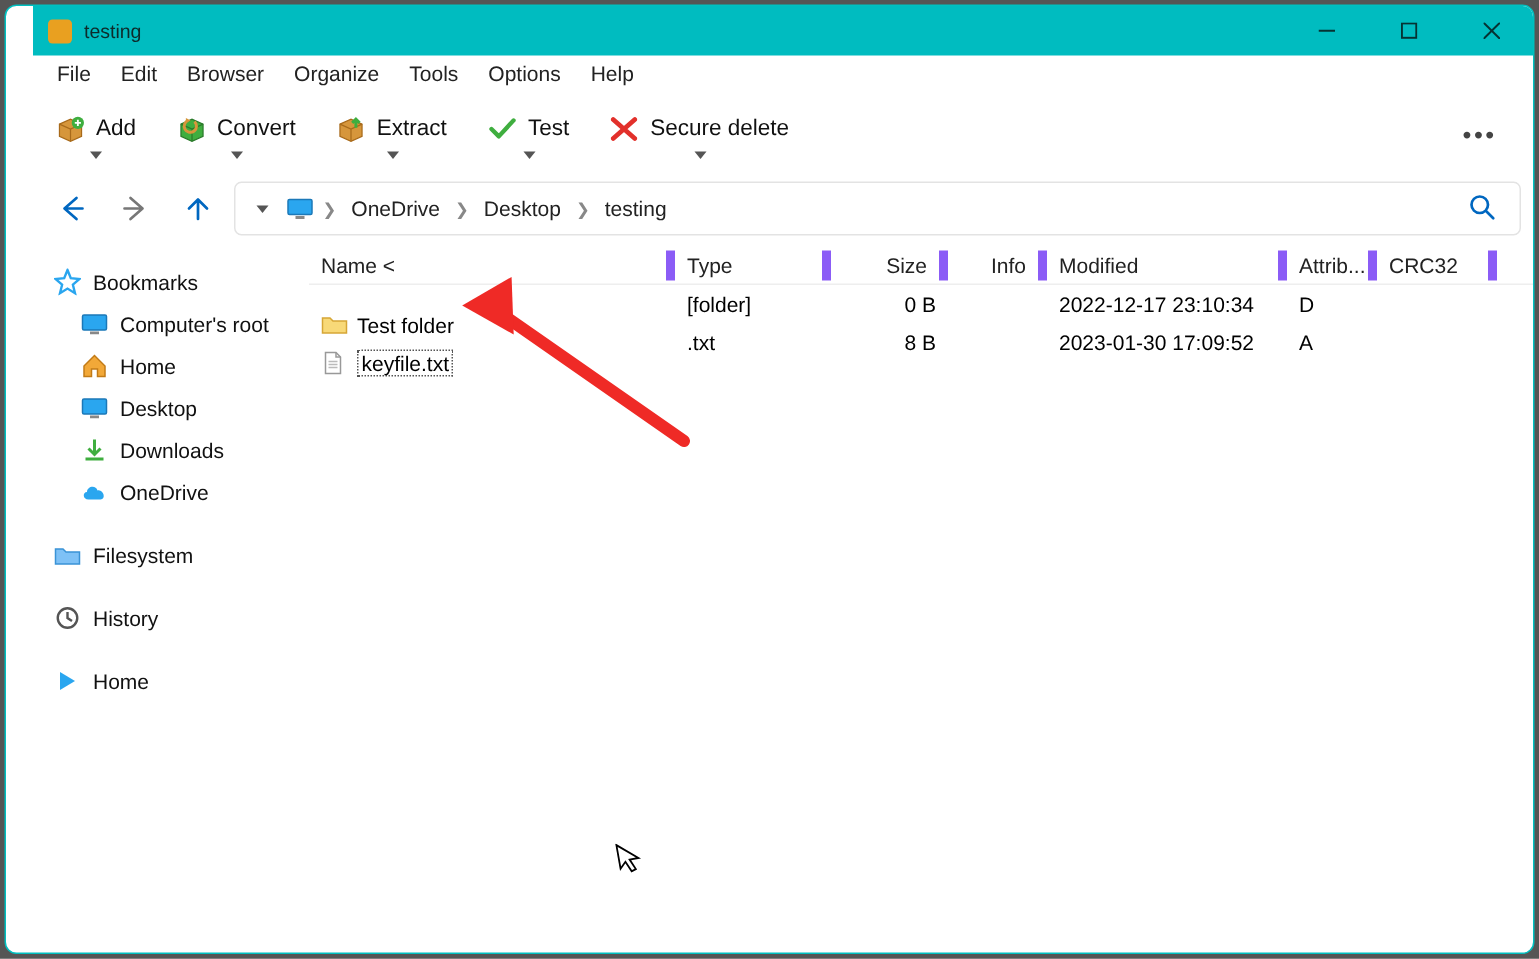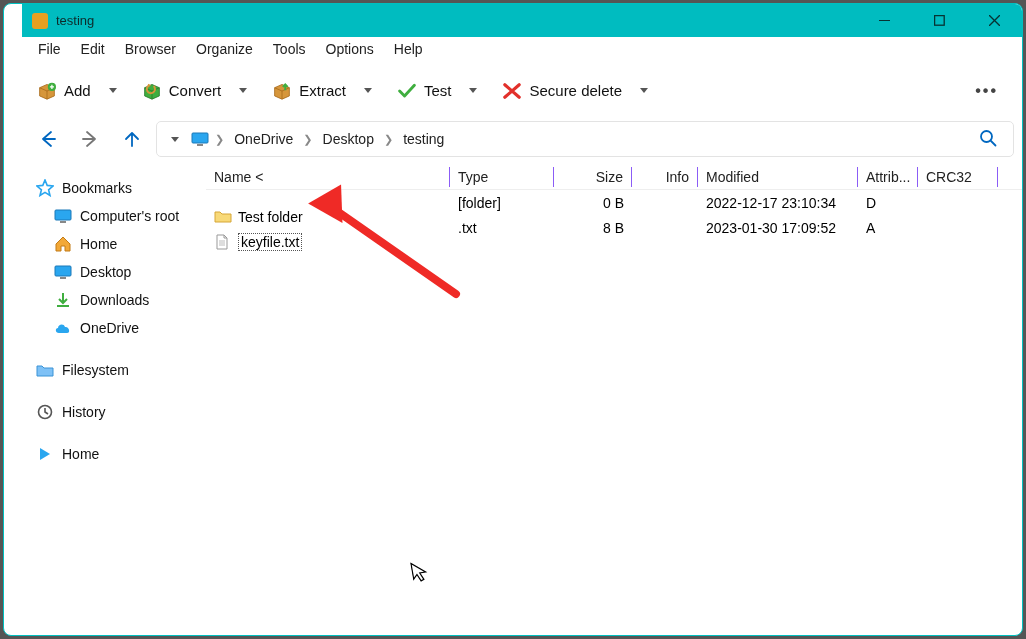--- a/index.html
+++ b/index.html
@@ -6,21 +6,21 @@
 html, body { width: 1026px; height: 639px; background: #555; overflow: hidden; }
 .window { position: absolute; left: 3px; top: 3px; width: 1020px; height: 633px; background: #fff; border: 1px solid #00c0c0; border-radius: 8px; overflow: hidden; display: flex; flex-direction: column; padding-left: 18px; }
 .titlebar { height: 33px; background: #00bcc0; display: flex; align-items: center; color: #0d2b2b; font-size: 13px; }
 .titlebar .app-icon { width:16px; height:16px; margin:0 8px 0 10px; background: #e9a020; border-radius: 3px; position:relative; }
 .titlebar .title { flex:1; }
 .titlebar .win-btn { width:55px; height:33px; display:flex; align-items:center; justify-content:center; cursor:pointer; }
 .titlebar .win-btn svg { width:11px; height:11px; }
 .menubar { height:30px; display:flex; align-items:flex-start; padding:0 6px; font-size:14px; color:#222; border-bottom:0; }
 .menubar .menu-item { padding:4px 10px; cursor:pointer; }
 .toolbar { height:47px; display:flex; align-items:center; padding:0 6px; gap:8px; }
-.tool-group { display:flex; align-items:center; height:36px; }
+.tool-group { display:flex; align-items:center; height:36px;flex-direction:column; }
 .tool-btn { display:flex; align-items:center; gap:8px; padding:4px 10px; font-size:15px; color:#111; cursor:pointer; }
 .tool-dd { width:24px; height:36px; display:flex; align-items:center; justify-content:center; cursor:pointer; color:#555; }
 .chev { border-left:4px solid transparent; border-right:4px solid transparent; border-top:5px solid #555; }
 .toolbar .menu-icon { margin-left:auto; padding:4px 18px; cursor:pointer; color:#444; letter-spacing:2px; font-weight:bold; }
 .navbar { height:50px; display:flex; align-items:center; padding:0 8px; gap:6px; }
 .nav-btn { width:36px; height:36px; display:flex; align-items:center; justify-content:center; cursor:pointer; color:#0067c0; border-radius:4px; }
 .addressbar { flex:1; height:36px; border:1px solid #e3e3e3; border-radius:5px; display:flex; align-items:center; padding:0 6px; font-size:14px; color:#222; }
 .addressbar .pc-icon { width:18px; height:14px; margin:0 4px 0 4px; }
 .addressbar .crumb { padding:2px 8px; cursor:pointer; }
 .addressbar .sep { color:#888; font-size:11px; padding:0 2px; }
@@ -34,21 +34,21 @@
 .filepane { flex:1; display:flex; flex-direction:column; font-size:14px; position:relative; }
 .header-row { display:flex; border-bottom:1px solid #eee; height:26px; align-items:center; color:#222; }
 .header-row .col, .file-row .col { padding:2px 8px; white-space:nowrap; overflow:hidden; }
 .col-name   { width:244px; }
 .col-type   { width:104px; }
 .col-size   { width:78px; text-align:right; }
 .col-info   { width:66px; text-align:right; }
 .col-mod    { width:160px; }
 .col-attrib { width:60px; }
 .col-crc    { width:80px; }
-.header-row .col { border-right:1px solid #8b5cf6; cursor:pointer; }
+.header-row .col { border-right:6px solid #8b5cf6; cursor:pointer; }
 .file-rows { flex:1; overflow:auto; }
 .file-row { display:flex; height:25px; align-items:center; }
 .file-row .col-name { display:flex; align-items:center; gap:6px;margin-top:28px; }
 .file-row .fname { }
 .file-row .selected-name { border:1px dotted #555; padding:0 2px; }
 .folder-ic, .file-ic { width:18px; height:16px; flex:0 0 18px; }
 .statusbar { height:28px; border-top:1px solid #eee; display:flex; align-items:center; padding:0 12px; font-size:13px; color:#555; }
 .statusbar .lock { margin-left:auto; }
 .arrow-annot { position:absolute; pointer-events:none; }
 .cursor-glyph { position:absolute; left:390px; top:397px; font-size:18px; color:#000; pointer-events:none; transform: rotate(-10deg); }

